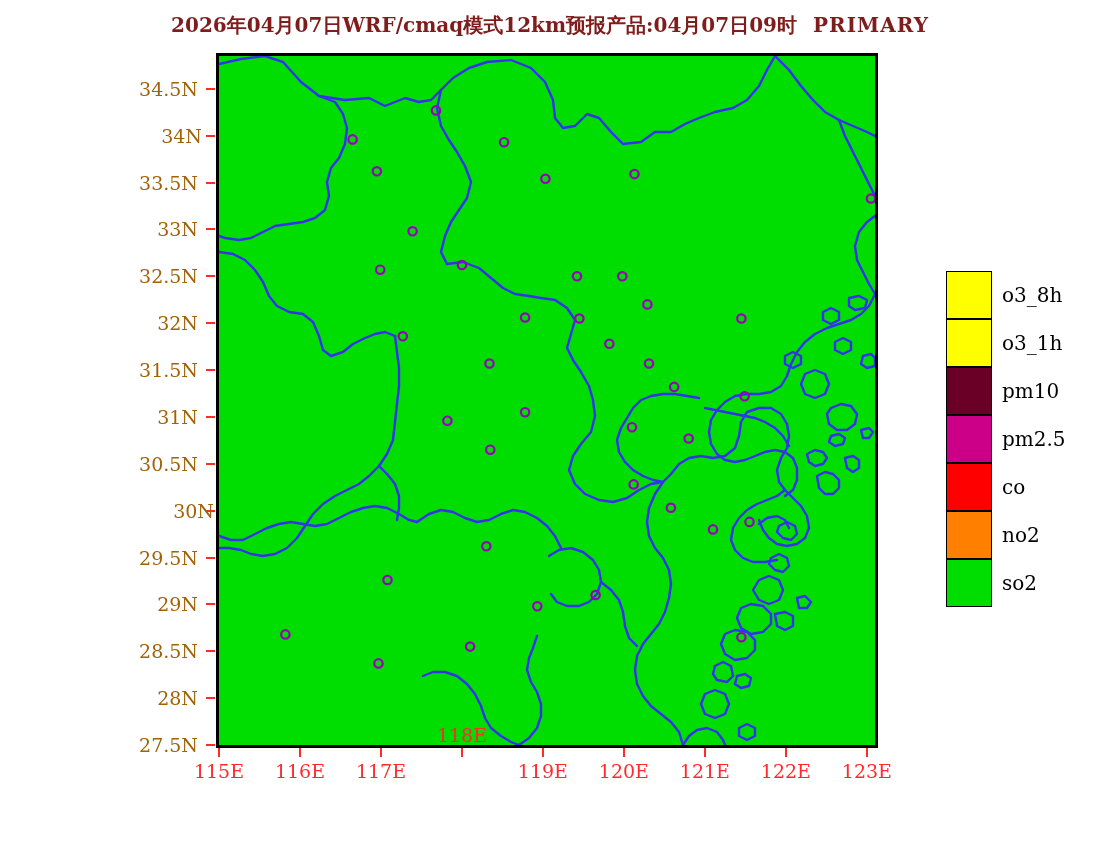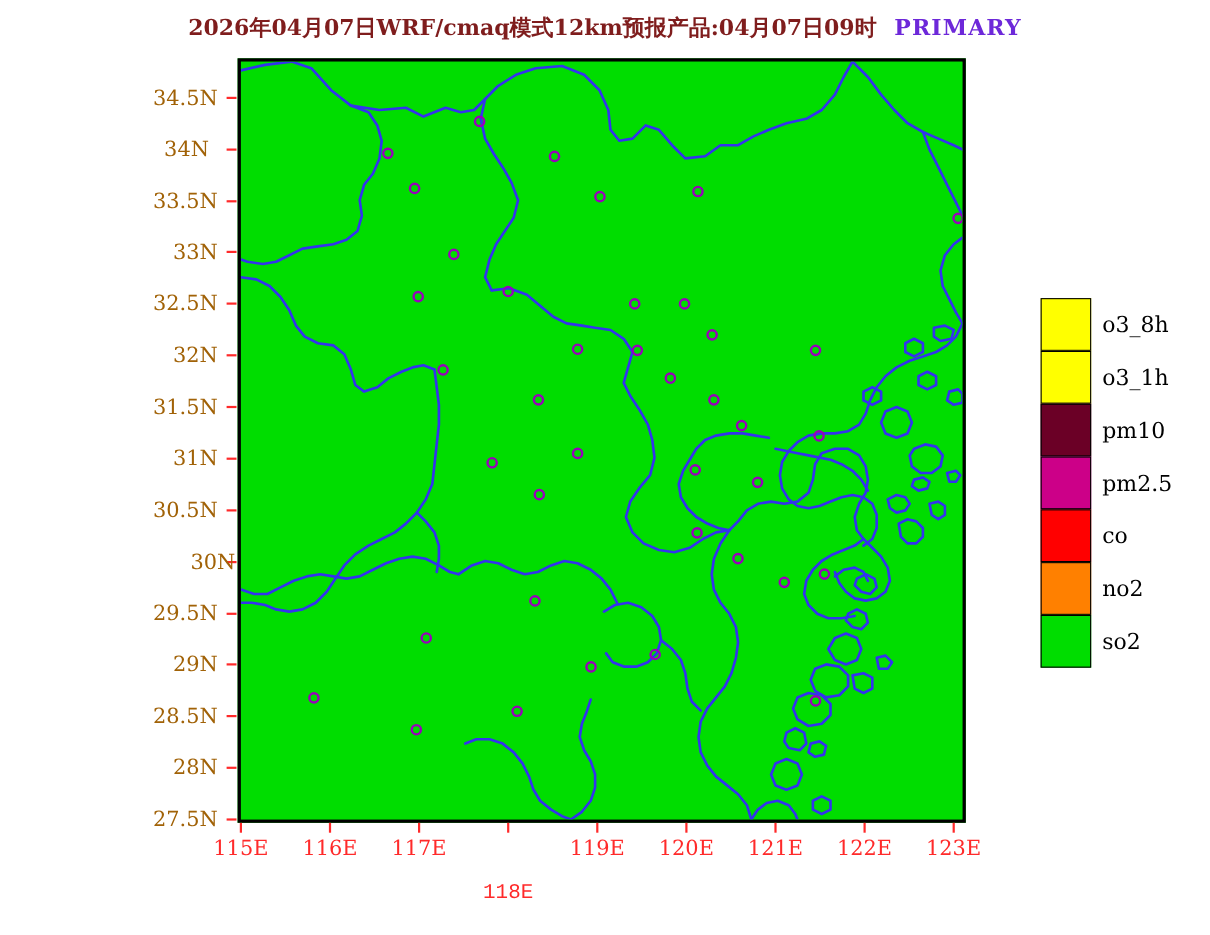--- a/index.html
+++ b/index.html
@@ -16,21 +16,21 @@
   .title-bar{
     position:absolute;left:0;top:12px;width:1100px;
     text-align:center;
     font-family:"DejaVu Serif", serif;
     font-size:20px;
     font-weight:bold;
     letter-spacing:0px;
     white-space:nowrap;
   }
   .title-main{color:#7f1d1d;}
-  .title-tag{color:#6d28d9;margin-left:16px;letter-spacing:1px;}
+  .title-tag{color:#7f1d1d;margin-left:16px;letter-spacing:1px;}
 
   
   #plot{
     position:absolute;
     left:216px;top:53px;
     width:662px;height:695px;
     border:3px solid #000000;
     box-sizing:border-box;
     background:#00dd00;
     overflow:hidden;
@@ -243,21 +243,21 @@
           <circle cx="251.1" cy="590.6" r="4.2" fill="none" stroke="#9900bb" stroke-width="2.2"></circle>
           <circle cx="159.5" cy="607.4" r="4.2" fill="none" stroke="#9900bb" stroke-width="2.2"></circle>
         </g>
     </svg>
   </div>
 
   <div id="yaxis">
       <div class="ytick" style="left: 206px; top: 87.8095px;"></div>
       <div class="ylab" style="left: 106px; top: 77.8095px;">34.5N</div>
       <div class="ytick" style="left: 206px; top: 134.68px;"></div>
-      <div class="ylab" style="left: 98px; top: 124.68px;">34N</div>
+      <div class="ylab" style="left: 110px; top: 124.68px;">34N</div>
       <div class="ytick" style="left: 206px; top: 181.551px;"></div>
       <div class="ylab" style="left: 106px; top: 171.551px;">33.5N</div>
       <div class="ytick" style="left: 206px; top: 228.422px;"></div>
       <div class="ylab" style="left: 106px; top: 218.422px;">33N</div>
       <div class="ytick" style="left: 206px; top: 275.293px;"></div>
       <div class="ylab" style="left: 106px; top: 265.293px;">32.5N</div>
       <div class="ytick" style="left: 206px; top: 322.163px;"></div>
       <div class="ylab" style="left: 106px; top: 312.163px;">32N</div>
       <div class="ytick" style="left: 206px; top: 369.034px;"></div>
       <div class="ylab" style="left: 106px; top: 359.034px;">31.5N</div>
@@ -280,21 +280,21 @@
     </div>
 
   <div id="xaxis">
       <div class="xtick" style="left: 218px; top: 748px;"></div>
       <div class="xlab" style="left: 179px; top: 760px;">115E</div>
       <div class="xtick" style="left: 298.988px; top: 748px;"></div>
       <div class="xlab" style="left: 259.988px; top: 760px;">116E</div>
       <div class="xtick" style="left: 379.975px; top: 748px;"></div>
       <div class="xlab" style="left: 340.975px; top: 760px;">117E</div>
       <div class="xtick" style="left: 460.963px; top: 748px;"></div>
-      <div class="xlab" style="left: 421.963px; top: 800px; font-family: Liberation Mono, monospace;">118E</div>
+      <div class="xlab" style="left: 421.963px; top: 724px;">118E</div>
       <div class="xtick" style="left: 541.951px; top: 748px;"></div>
       <div class="xlab" style="left: 502.951px; top: 760px;">119E</div>
       <div class="xtick" style="left: 622.938px; top: 748px;"></div>
       <div class="xlab" style="left: 583.938px; top: 760px;">120E</div>
       <div class="xtick" style="left: 703.926px; top: 748px;"></div>
       <div class="xlab" style="left: 664.926px; top: 760px;">121E</div>
       <div class="xtick" style="left: 784.914px; top: 748px;"></div>
       <div class="xlab" style="left: 745.914px; top: 760px;">122E</div>
       <div class="xtick" style="left: 865.901px; top: 748px;"></div>
       <div class="xlab" style="left: 826.901px; top: 760px;">123E</div>

